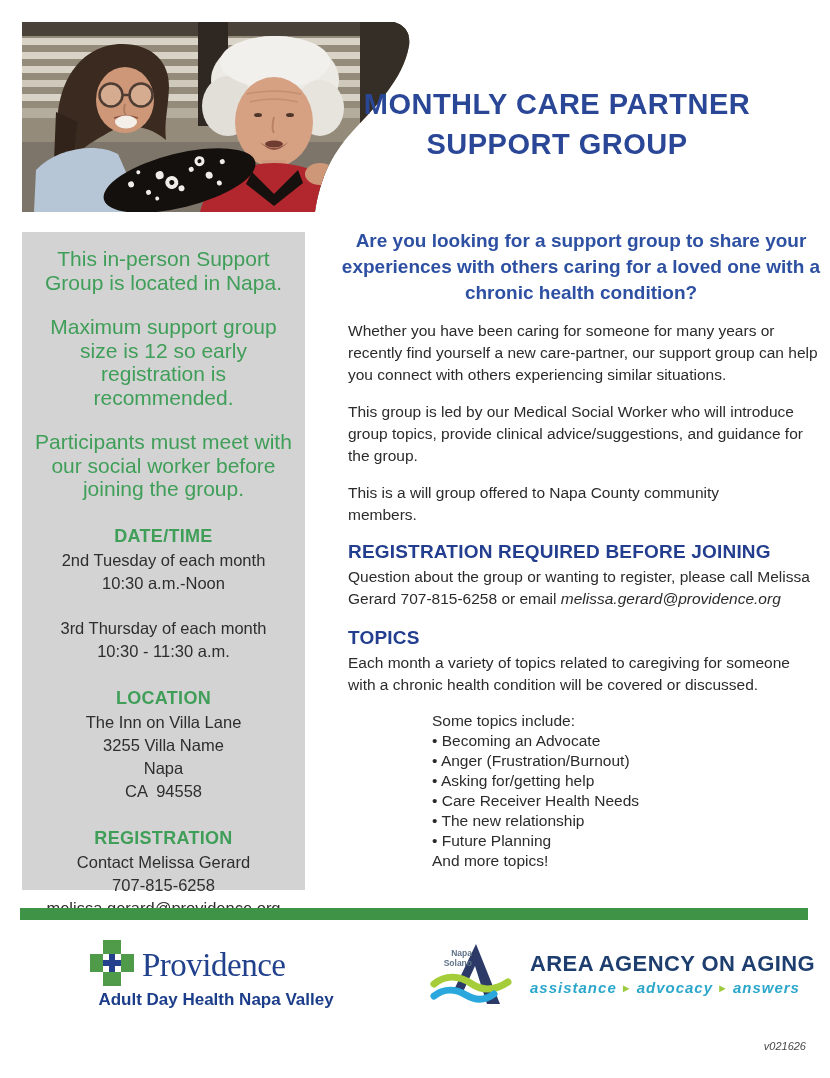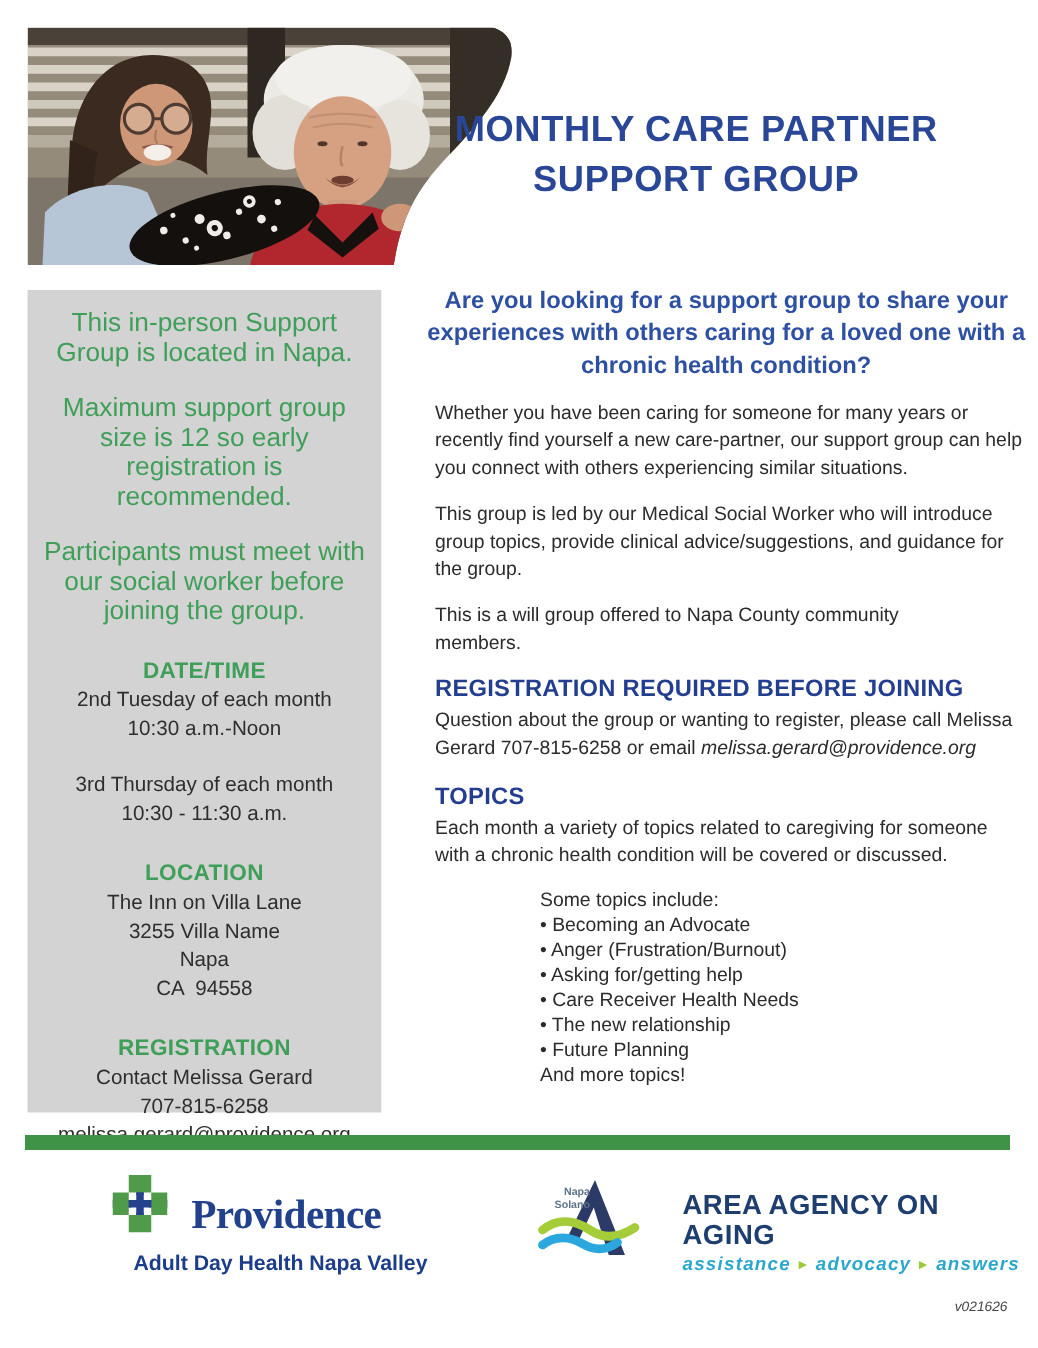--- a/index.html
+++ b/index.html
@@ -43,32 +43,32 @@
   .m-head.topics { margin-top:17px; }
   .reg-email { font-style:italic; }
   .topics-block { margin:12px 0 0 91px; font-size:15.5px; line-height:20px; color:#2b2b2b; }
   .bullet-line::before { content:"• "; }
 
   
   .green-bar { position:absolute; left:20px; top:908px; width:788px; height:12px; background:#3f9347; }
 
   
   .providence { position:absolute; left:90px; top:940px; width:252px; }
-  .prov-row { display:flex; align-items:flex-end; gap:19px; justify-content:flex-start;font-weight:bold; }
+  .prov-row { display:flex; align-items:center; gap:8px; justify-content:flex-start; }
   .prov-word { font-family:"Liberation Serif", serif; font-size:33px; color:#21418c; letter-spacing:-0.5px; }
-  .prov-sub { margin-top:10px; text-align:right; color:#1c3d8a; font-size:17px; font-weight:600; }
+  .prov-sub { text-align:center; color:#1c3d8a; font-size:17px; font-weight:600; }
 
   
   .aaa { position:absolute; left:430px; top:942px; display:flex; align-items:flex-start; }
   .aaa-mark { position:relative; width:92px; height:66px; }
   .aaa-region {
     position:absolute; left:0; top:7px; width:42px; text-align:right;
     font-size:8.5px; line-height:9.5px; color:#5f7389; font-weight:600;
   }
-  .aaa-text { margin-left:24px; padding-top:10px; }
+  .aaa-text { margin-left:8px; padding-top:10px; }
   .aaa-name { color:#1d3e6e; font-size:22px; font-weight:600; letter-spacing:0.4px; line-height:24px; }
   .aaa-tagline { margin-top:3px; font-size:15px; font-weight:700; font-style:italic; letter-spacing:1px; color:#2ba7cb; }
   .aaa-arrow { color:#9bca3d; font-style:normal; font-size:11px; padding:0 4px; vertical-align:1px; }
 
   .version { position:absolute; right:24px; top:1040px; font-size:11px; font-style:italic; color:#454545; }
 </style>
 </head>
 <body>
 
 <div class="page">

